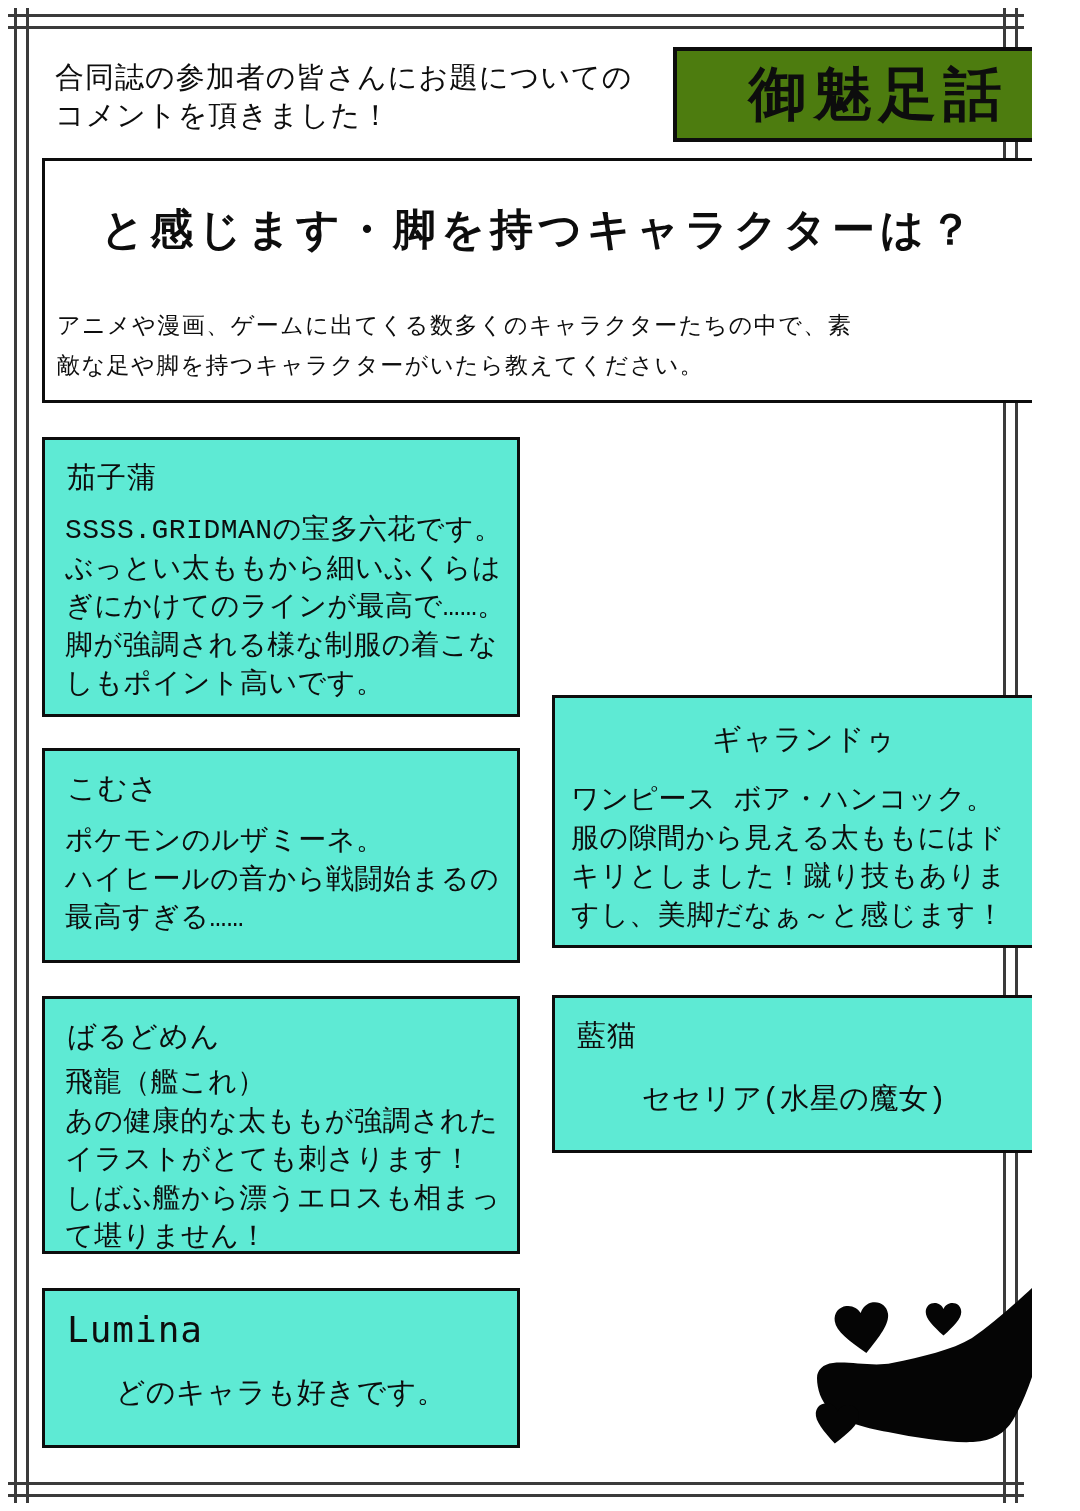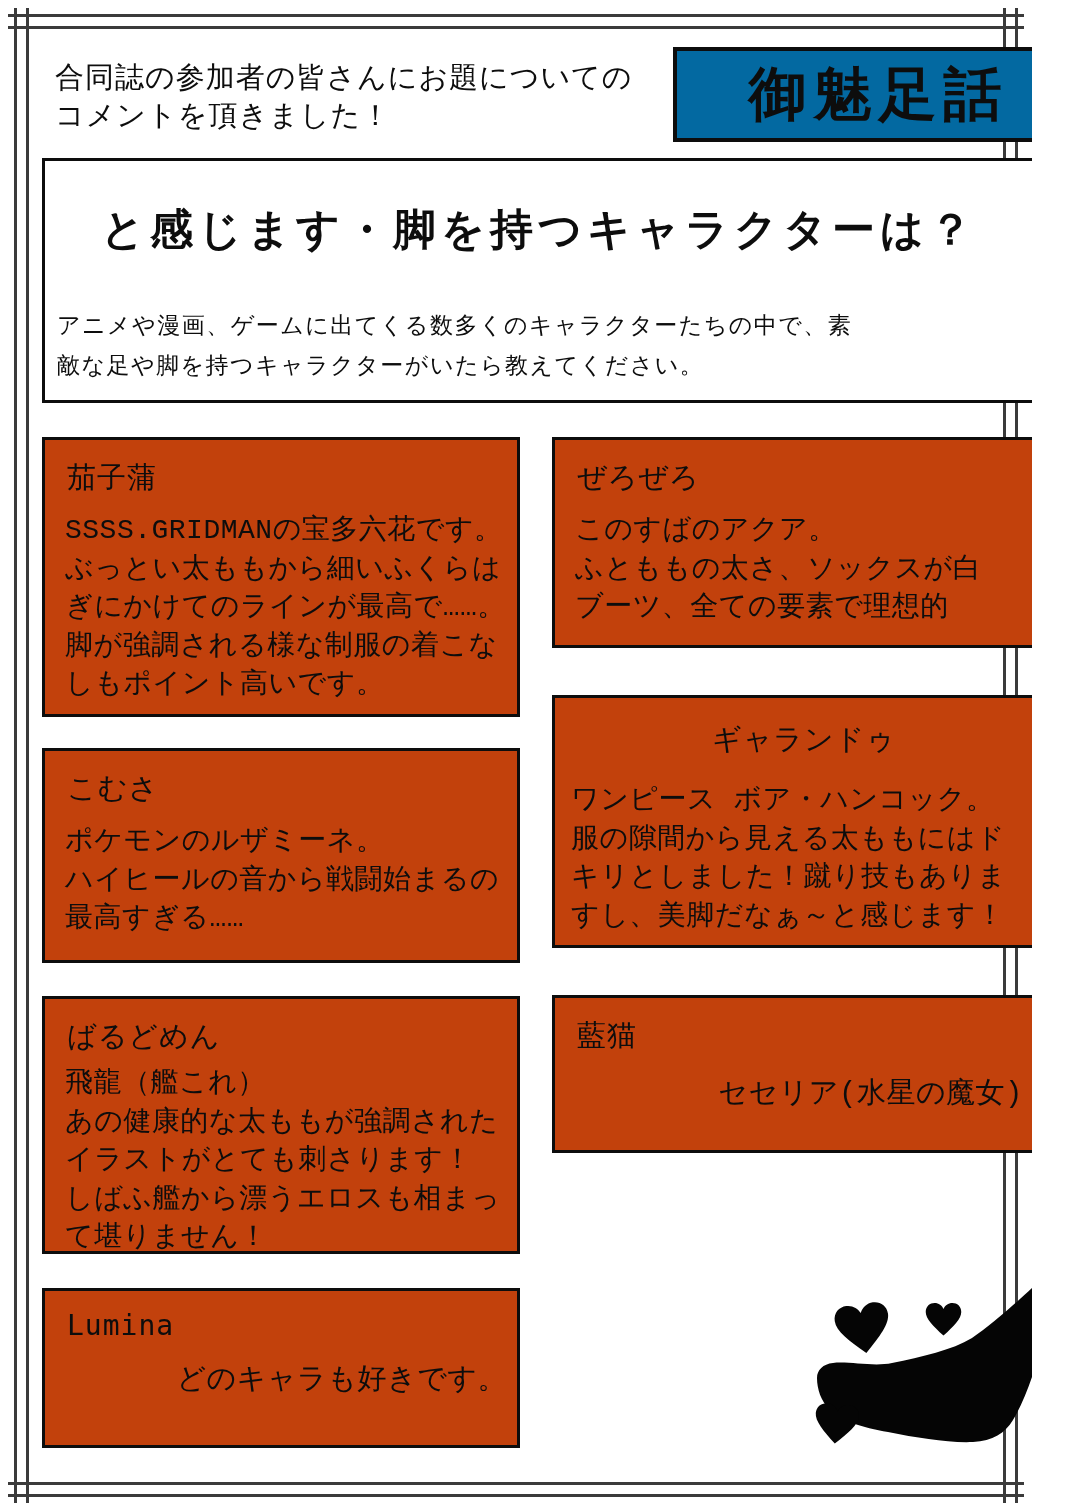--- a/index.html
+++ b/index.html
@@ -21,21 +21,21 @@
 
   .intro{
     position:absolute;left:55px;top:58px;width:620px;
     font-size:29px;line-height:38px;letter-spacing:1px;
     white-space:pre-line;
   }
   .title-box{
     position:absolute;left:673px;top:47px;width:365px;height:95px;
     border:4px solid #0d0d0d;box-sizing:border-box;
     display:flex;align-items:center;justify-content:center;
-    background:#0369a1;
+    background:#4d7c0f;
     padding-left:40px;
   }
   .title-box span{
     font-size:58px;font-weight:bold;letter-spacing:7px;
     transform:translateX(3px);
   }
   .question-box{
     position:absolute;left:42px;top:158px;width:994px;height:245px;
     border:3px solid #0d0d0d;box-sizing:border-box;background:#fff;
   }
@@ -44,34 +44,34 @@
     font-size:43px;font-weight:600;letter-spacing:5px;
   }
   .q-body{
     margin:46px 14px 0 12px;
     font-size:23px;line-height:40px;letter-spacing:1.5px;
     white-space:pre-line;
   }
 
   .cbox{
     position:absolute;border:3px solid #0d0d0d;box-sizing:border-box;
-    background:#c2410c;overflow:hidden;
+    background:#5eead4;overflow:hidden;
   }
   .cname{
     margin:18px 10px 0 22px;
     font-size:29px;letter-spacing:1px;
   }
-  .cname.mono{font-family:"DejaVu Sans Mono","Liberation Mono",monospace;font-size:28px;}
+  .cname.mono{font-family:"DejaVu Sans Mono","Liberation Mono",monospace;font-size:36px;}
   .cbody{
     margin:14px 2px 0 20px;
     font-size:28px;line-height:38.5px;letter-spacing:0.5px;
     white-space:pre-line;
     font-family:Liberation Mono, monospace;
   }
-  .cbody.center{ text-align:right; margin:20px 10px 0 10px; font-size:29px;}
+  .cbody.center{ text-align:center; margin:26px 10px 0 10px; font-size:29px;}
 
   
   .b-nasu  {left:42px; top:437px; width:478px; height:280px;}
   .b-komu  {left:42px; top:748px; width:478px; height:215px;}
   .b-baru  {left:42px; top:996px; width:478px; height:258px;}
   .b-lumi  {left:42px; top:1288px;width:478px; height:160px;}
   .b-zero  {left:552px;top:437px; width:484px; height:211px;}
   .b-gyara {left:552px;top:695px; width:484px; height:253px;}
   .b-aineko{left:552px;top:995px; width:484px; height:158px;}
   .b-baru .cbody{margin-top:8px;}
@@ -128,26 +128,20 @@
     <div class="cname">こむさ</div>
     <div class="cbody">ポケモンのルザミーネ。
 ハイヒールの音から戦闘始まるの
 最高すぎる……</div>
   </div>
   <div class="cbox b-lumi">
     <div class="cname mono">Lumina</div>
     <div class="cbody center">どのキャラも好きです。</div>
   </div>
 
-  <div class="cbox b-zero">
-    <div class="cname">ぜろぜろ</div>
-    <div class="cbody">このすばのアクア。
-ふとももの太さ、ソックスが白
-ブーツ、全ての要素で理想的</div>
-  </div>
   <div class="cbox b-gyara">
     <div class="cname">ギャランドゥ</div>
     <div class="cbody">ワンピース ボア・ハンコック。
 服の隙間から見える太ももにはド
 キリとしました！蹴り技もありま
 すし、美脚だなぁ～と感じます！</div>
   </div>
   <div class="cbox b-aineko">
     <div class="cname">藍猫</div>
     <div class="cbody center">セセリア(水星の魔女)</div>

